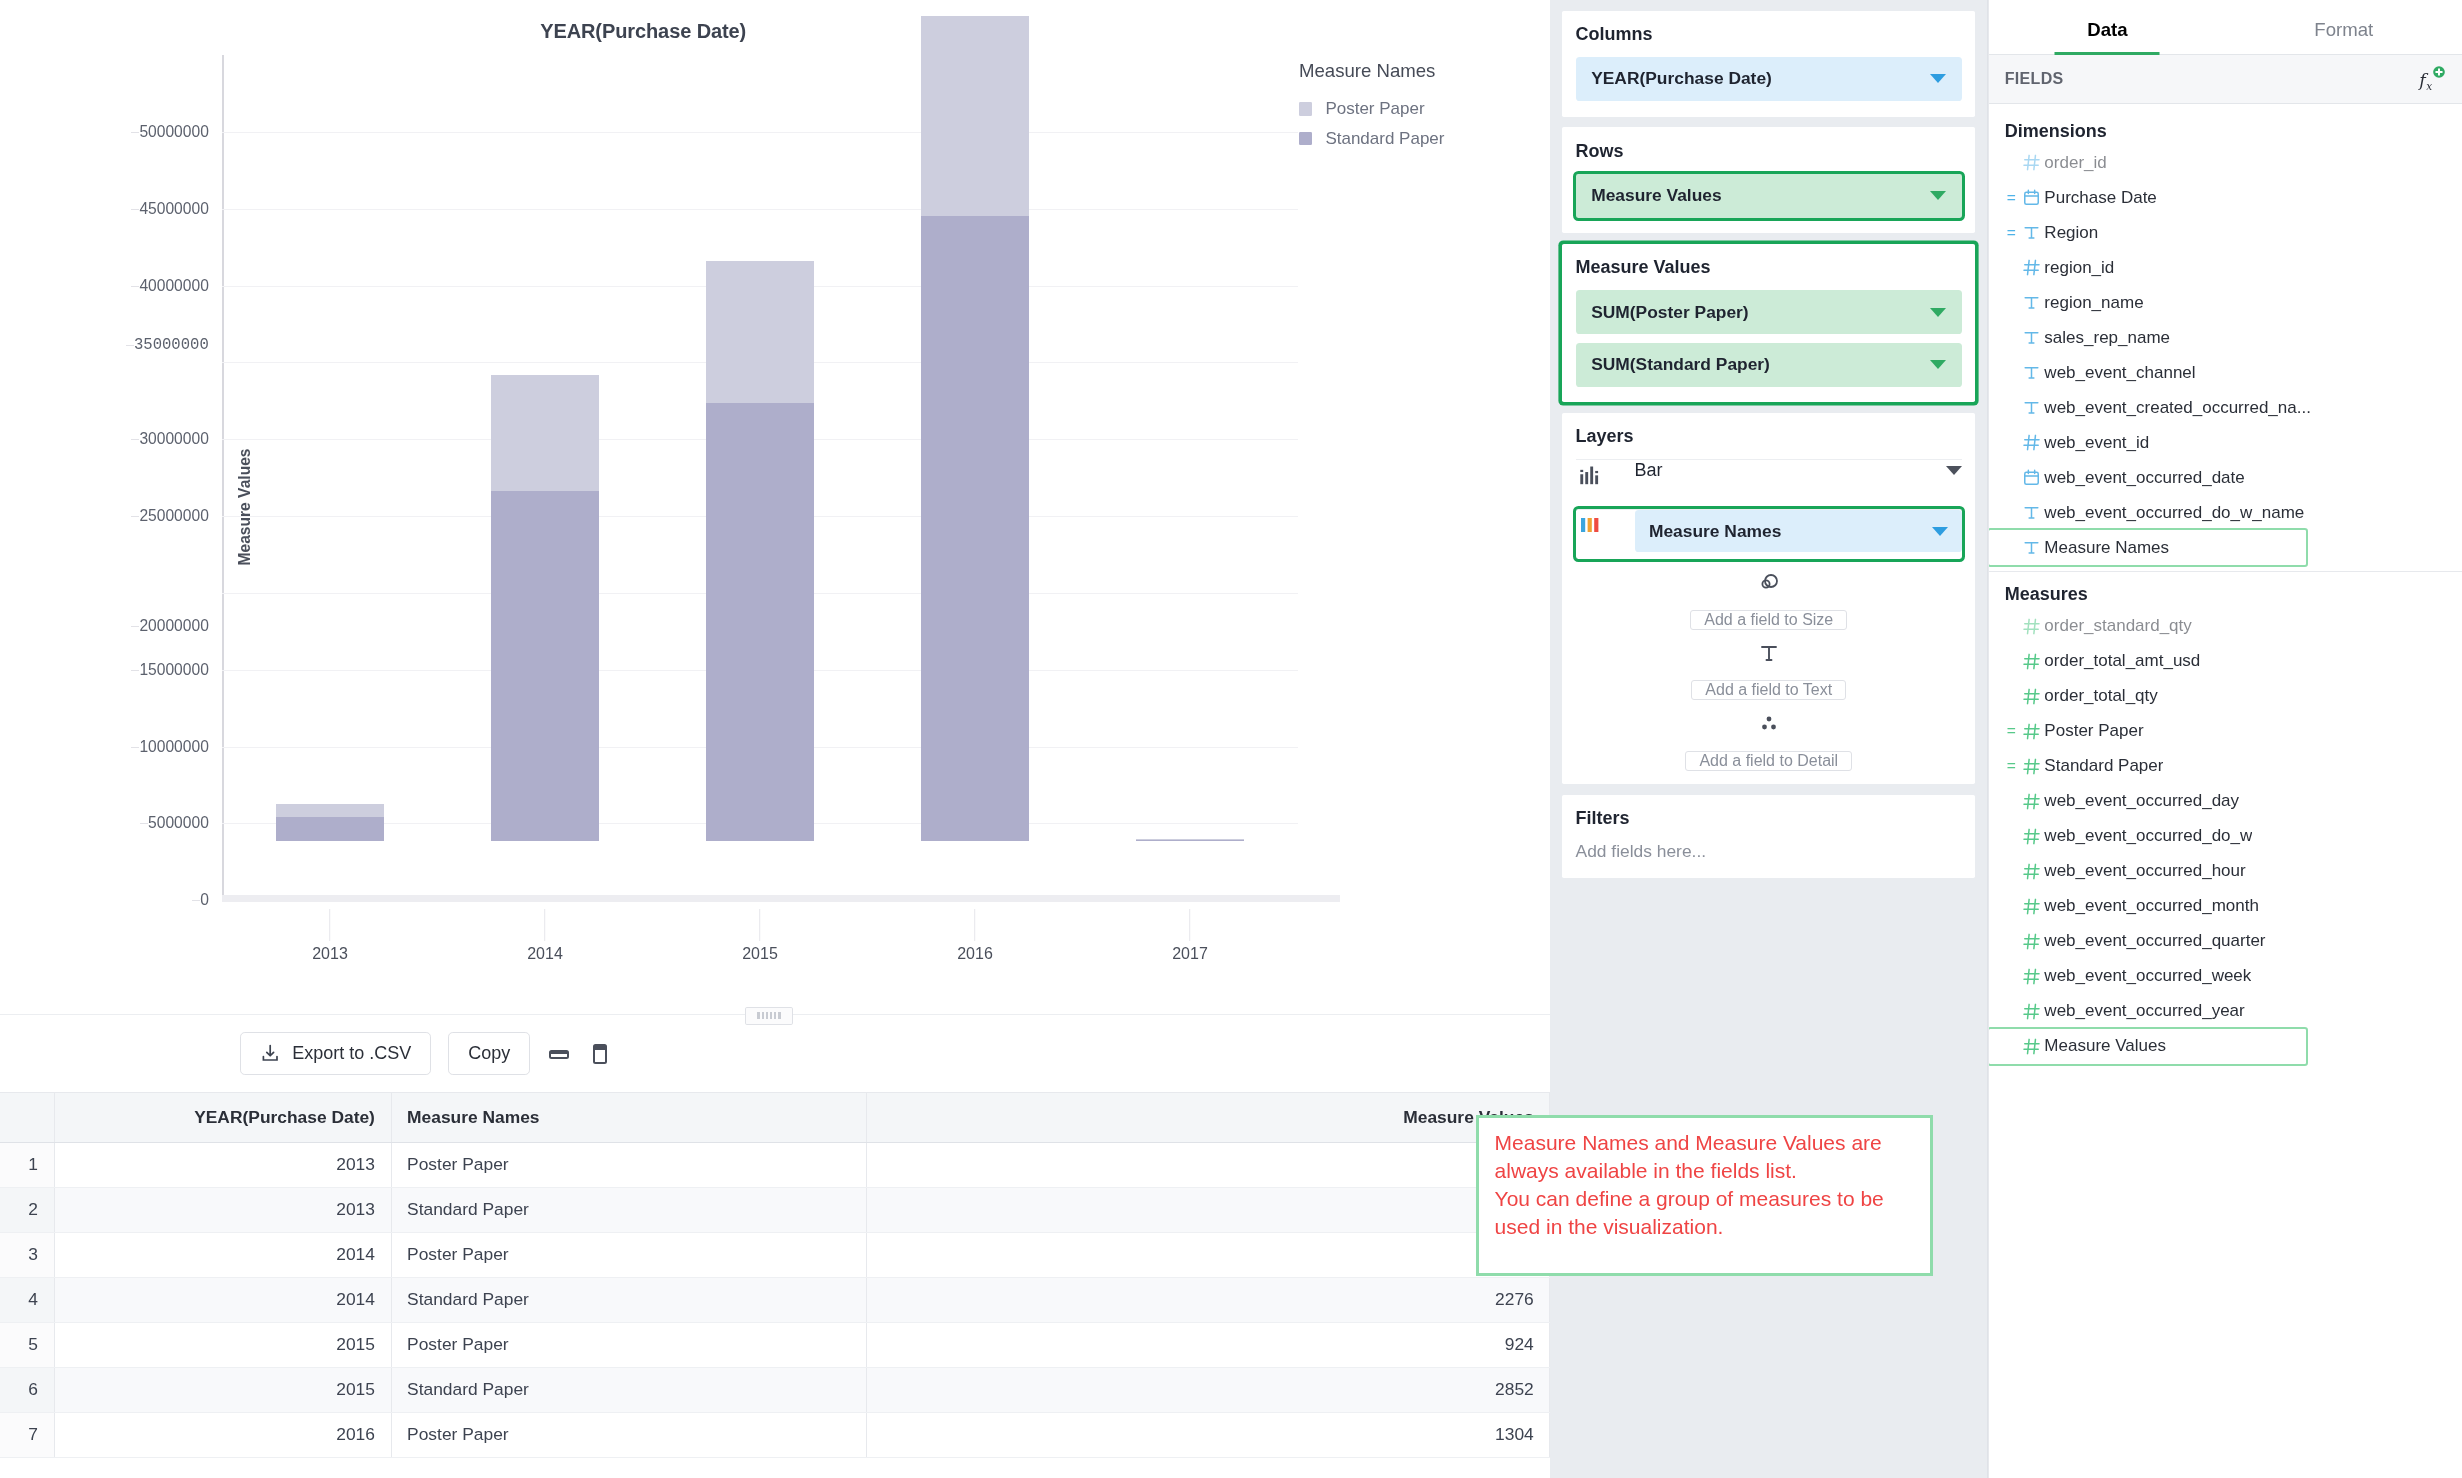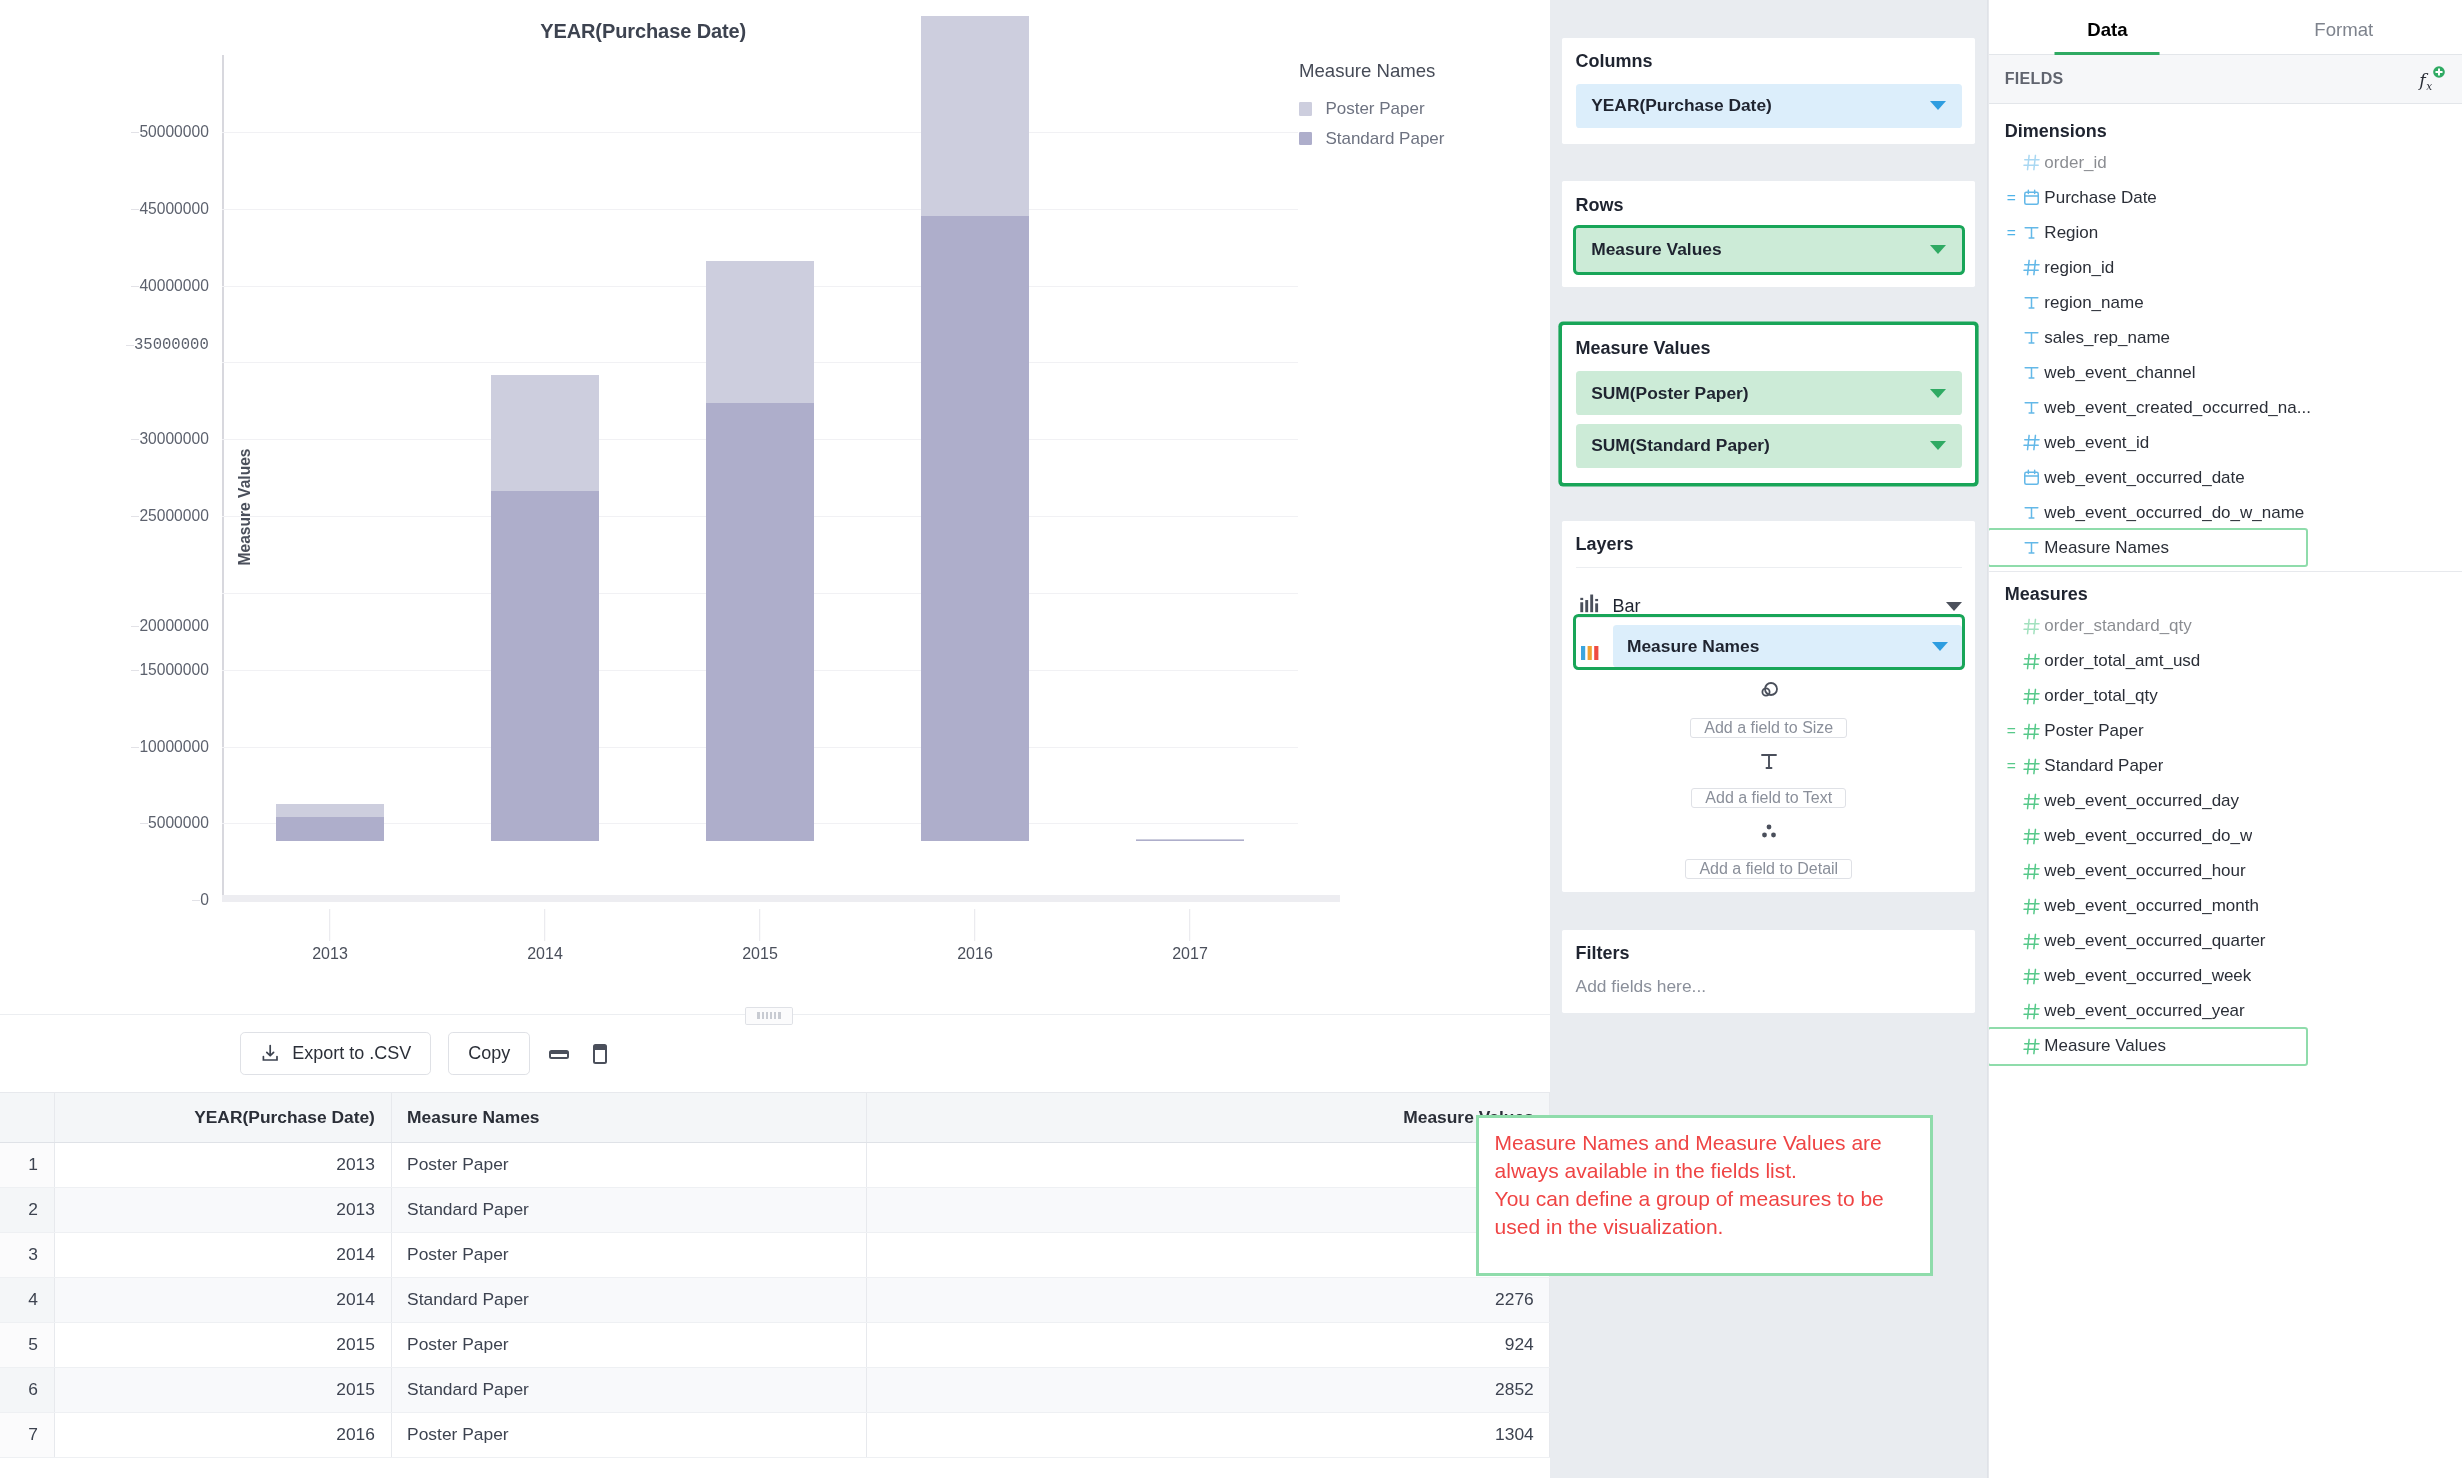--- a/index.html
+++ b/index.html
@@ -100,40 +100,40 @@
   tbody tr:nth-child(even) td { background:#f8f9fb; }
   tbody tr:nth-child(even) td.col-idx { background:#f4f6f8; }
   tbody td.col-idx { background:#fbfbfc; color:#3d4350; font-weight:400;}
   tbody td { color:#3d4350; }
 
   
   #shelves {
     width:438px; background:#e9ecf0; padding:10.8px 12px; position:relative;
     display:flex; flex-direction:column; gap:10.8px; border-right:0.6px solid #dfe2e7;
   }
-  .card { background:#fff; border-radius:1.8px; padding:13.2px 13.2px 15.6px 13.2px; position:relative;margin-top:27px;}
+  .card { background:#fff; border-radius:1.8px; padding:13.2px 13.2px 15.6px 13.2px; position:relative;}
   .card-title { font-size:18px; font-weight:700; color:#1f2430; margin-bottom:12px;}
   .pill {
     height:44px; border-radius:3.6px; display:flex; align-items:center;
     padding:0 15.6px; font-size:17.4px; font-weight:700; cursor:pointer;
     justify-content:space-between; margin-bottom:8.4px;
   }
   .pill:last-child{ margin-bottom:0; }
   .pill.blue { background:#dceefb; color:#1f2430; }
   .pill.green { background:#ccebd7; color:#1f2430; }
   .caret { width:0;height:0;border-left:8.4px solid transparent;border-right:8.4px solid transparent; flex:0 0 auto;}
   .caret.blue { border-top:9.6px solid #2e9de0; }
   .caret.green { border-top:9.6px solid #2faa63; }
   .caret.grey { border-top:9.6px solid #4c515c; }
   .hl-green { outline:3.6px solid #18a558; outline-offset:0px; border-radius:2.4px;}
   .card.hl { box-shadow:0 0 0 3.6px #18a558; }
 
   
   #card-layers{ padding-bottom:13.2px; }
-  .layer-row { display:flex; align-items:flex-end; gap:8px; height:50px; border-top:0.6px solid #eceef1; }
+  .layer-row { display:flex; align-items:flex-start; gap:30px; height:50px; border-top:0.6px solid #eceef1; }
   .layer-row.first{ border-top:0.6px solid #eceef1; }
   .layer-icon { width:29px; height:29px; flex:0 0 auto; display:flex; align-items:center; justify-content:center;}
   .layer-select { flex:1; display:flex; align-items:center; justify-content:space-between; font-size:18px; color:#1f2430;}
   .enc-row { display:flex; align-items:center; gap:13.2px; margin-top:8.4px;flex-direction:column;}
   .enc-input {
     flex:1; height:37px; border:0.6px solid #dfe1e6; border-radius:3px;
     display:flex; align-items:center; padding:0 13.2px; font-size:16px; color:#8a8f9a;
   }
   .measure-names-pill {
     flex:1; height:42px; background:#dceefb; border-radius:3.6px; display:flex;

